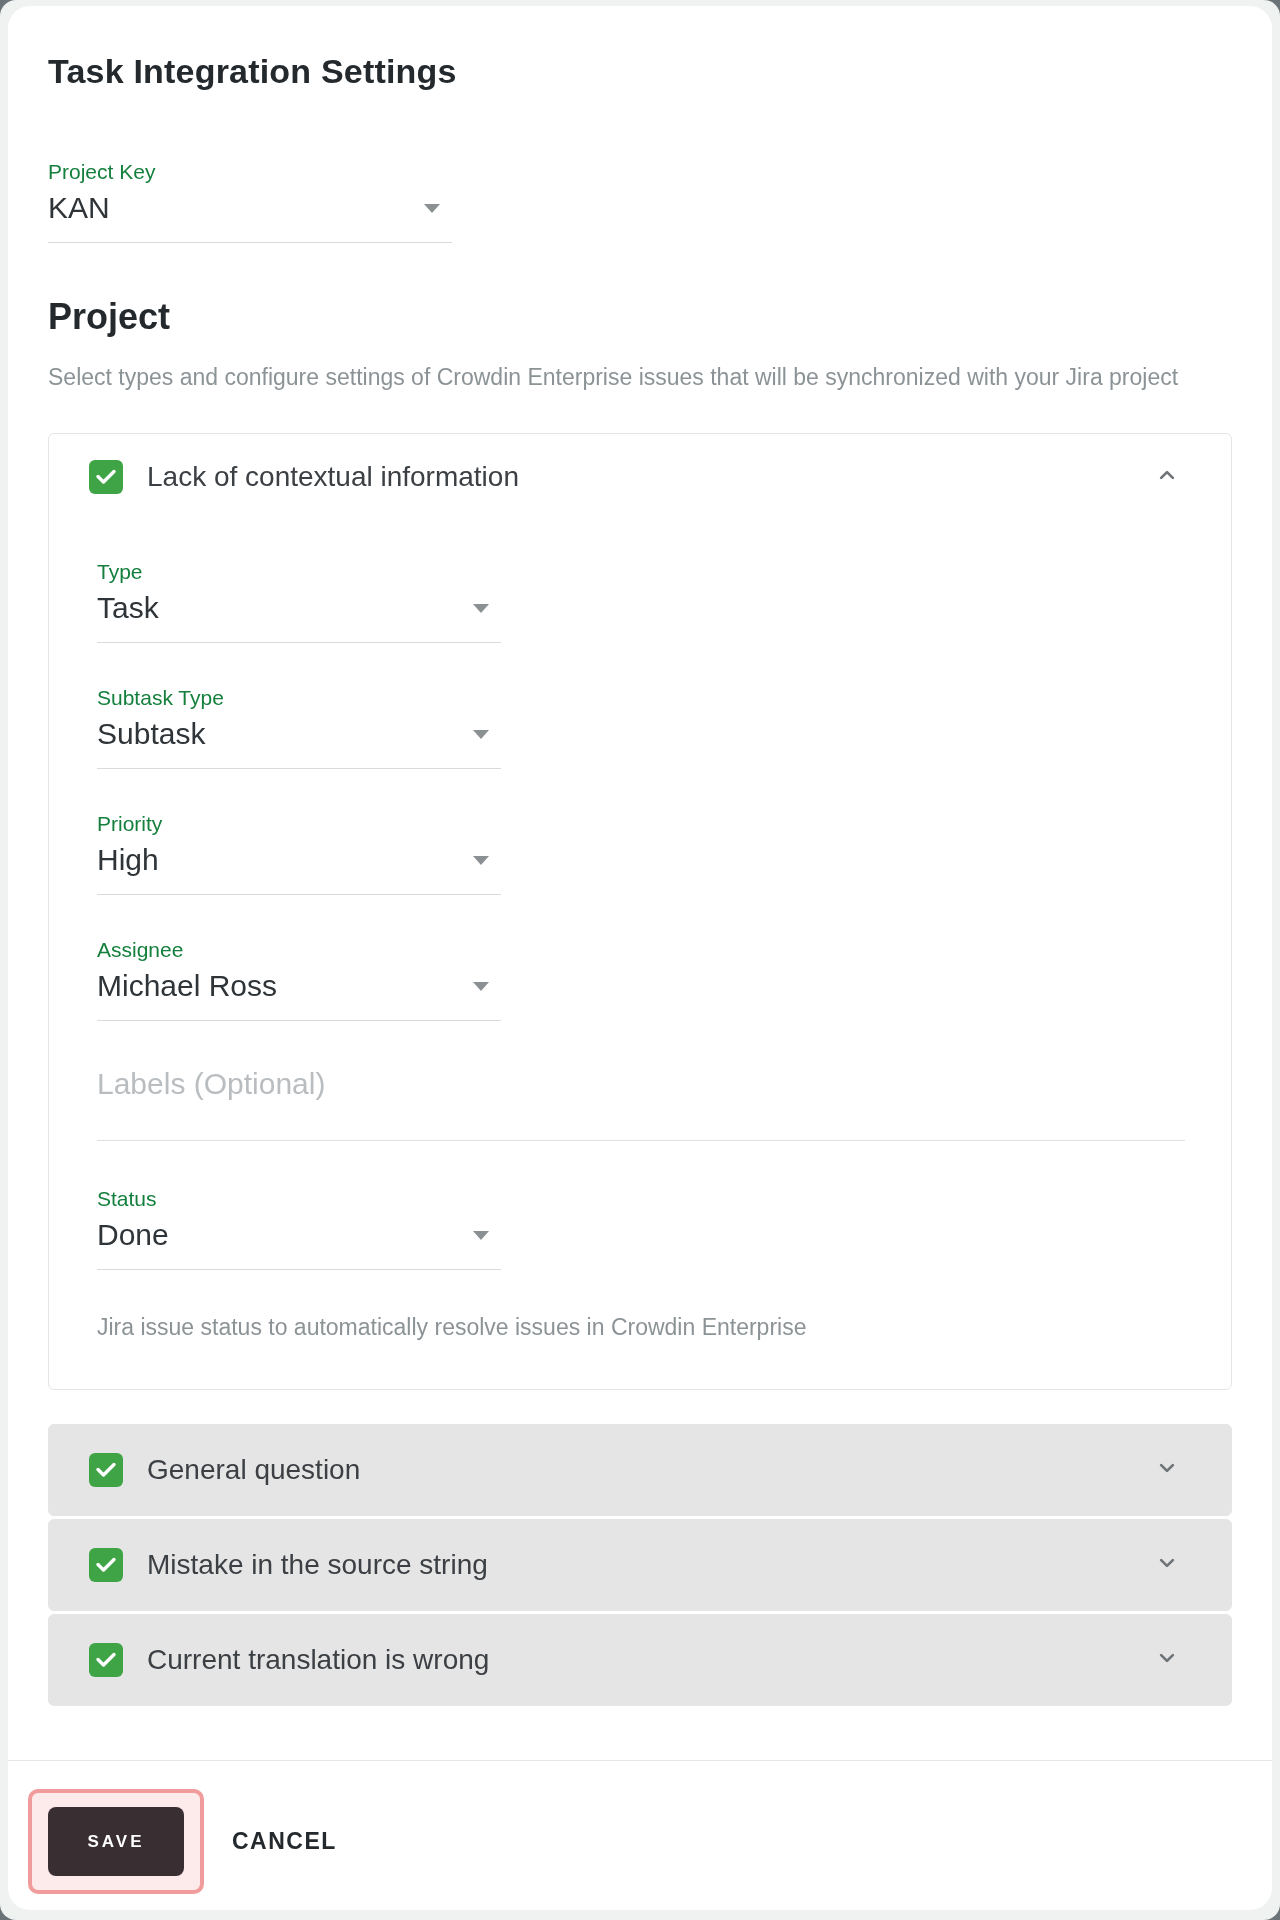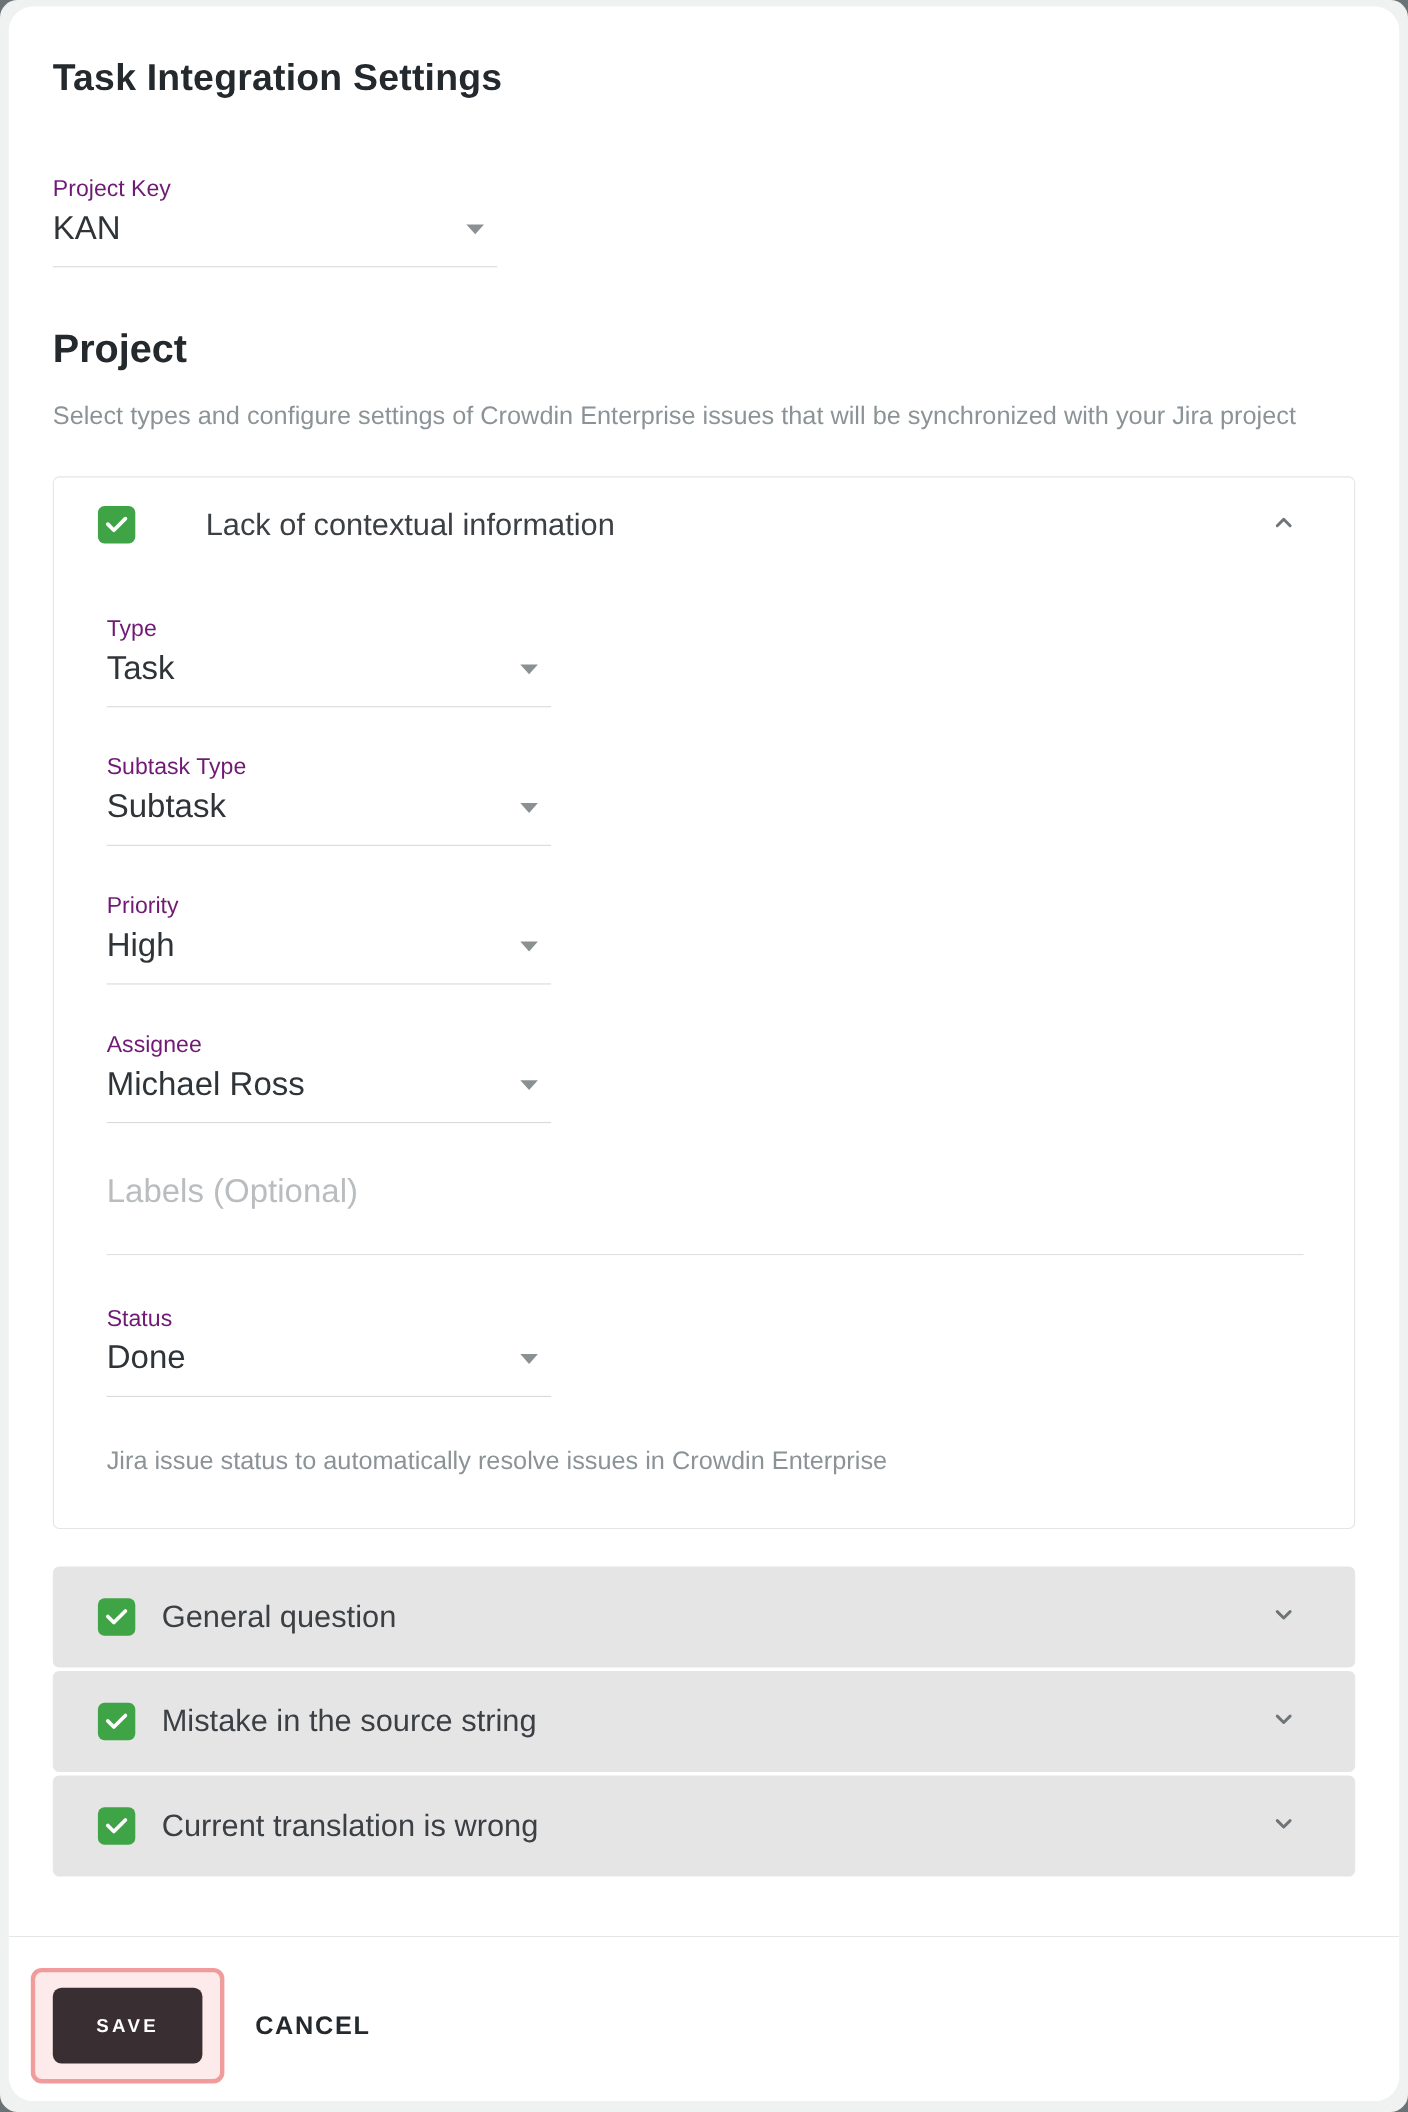--- a/index.html
+++ b/index.html
@@ -10,36 +10,36 @@
   .page-frame { position: absolute; inset: 0; background: #f0f1f1; border-radius: 16px; }
   .card { position: absolute; left: 8px; right: 8px; top: 6px; bottom: 10px;
           background: #ffffff; border-radius: 22px; overflow: hidden; }
 
   .content { padding: 46px 40px 0 40px; }
 
   .dialog-title { font-size: 34px; font-weight: 700; color: #24292d; line-height: 38px; letter-spacing: .2px; }
 
   
   .ufield { width: 404px; }
-  .ufield .flabel { font-size: 21px; color: #701a75; line-height: 24px; }
+  .ufield .flabel { font-size: 21px; color: #15803d; line-height: 24px; }
   .ufield .fvalue-row { display: flex; align-items: center; justify-content: space-between;
                         margin-top: 6px; padding-bottom: 16px; border-bottom: 1px solid #d8dadb;
                         cursor: pointer; gap: 34px; }
   .ufield .fvalue { font-size: 30px; color: #2f3438; line-height: 36px; }
   .caret { width: 0; height: 0; border-left: 8px solid transparent; border-right: 8px solid transparent;
            border-top: 9px solid #8b9093; margin-right: 12px; flex: 0 0 auto; }
 
   .project-key { margin-top: 70px; }
 
   .issues-heading { margin-top: 54px; font-size: 36px; font-weight: 700; color: #24292d; line-height: 40px; }
   .issues-desc { margin-top: 26px; font-size: 23px; color: #8c9396; line-height: 28px; }
 
   .panel { margin-top: 42px; border: 1px solid #e3e5e6; border-radius: 6px; background: #fff; }
 
-  .panel-header { display: flex; align-items: center; padding: 26px 50px 0 40px; cursor: pointer; gap: 40px; }
+  .panel-header { display: flex; align-items: center; padding: 26px 50px 0 40px; cursor: pointer; }
   .panel-header .panel-title, .row-title { font-size: 28px; color: #3c4044; margin-left: 24px; }
 
   .checkbox { width: 34px; height: 34px; border-radius: 6px; background: #3fa446;
               display: flex; align-items: center; justify-content: center; flex: 0 0 auto; cursor: pointer; }
   .checkbox svg { display: block; }
 
   .chev { margin-left: auto; cursor: pointer; flex: 0 0 auto; }
 
   .panel-body { padding: 66px 48px 48px 48px; }
   .panel-body .ufield { margin-bottom: 43px; }

